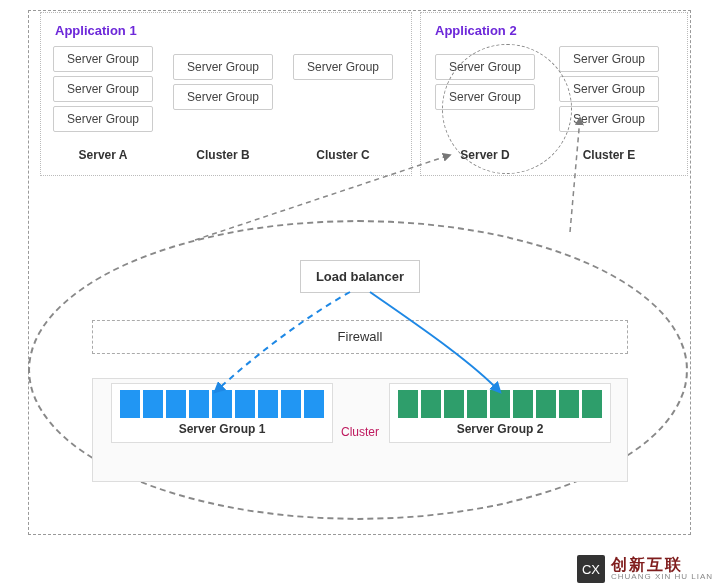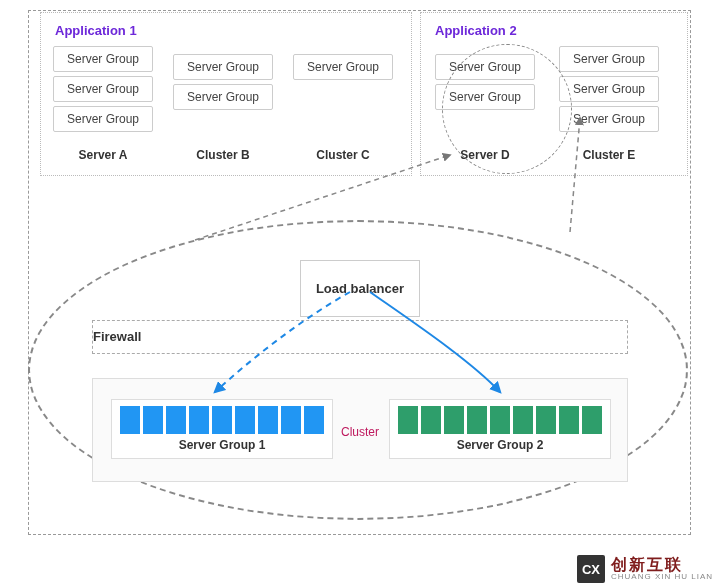--- a/index.html
+++ b/index.html
@@ -78,34 +78,35 @@
   .lb {
     position: absolute;
     top: 260px;
     left: 300px;
     width: 120px;
     border: 1px solid #ccc;
     background: #fff;
     font-size: 13px;
     font-weight: bold;
     text-align: center;
-    padding: 20px 4px;
+    padding: 8px 4px;
     color: #333;
   }
 
   .firewall {
     position: absolute;
     top: 320px;
     left: 92px;
     width: 536px;
     height: 34px;
     border: 1px dashed #aaa;
     font-size: 13px;
-    font-weight: bold;
+    font-weight: normal;
     color: #333;
+    text-align: center;
     line-height: 32px;
   }
 
   .bottom-cluster {
     position: absolute;
     top: 378px;
     left: 92px;
     width: 536px;
     height: 104px;
     border: 1px solid #ddd;
@@ -113,21 +114,21 @@
     text-align: center;
   }
   .bottom-cluster-label {
     font-size: 12px;
     font-weight: normal;
     color: #be185d;
     margin-top: 46px;
   }
   .sg-big {
     position: absolute;
-    top: 20px;
+    top: 4px;
     width: 222px;
     border: 1px solid #ddd;
     background: #fff;
     padding: 6px;
   }
   .sg-big.left { left: 18px; }
   .sg-big.right { left: 296px; }
   .sg-big-label { font-size: 12px; font-weight: bold; color: #333; text-align: center; margin-top: 4px; }
   .unit-row { display: flex; gap: 3px; justify-content: center; }
   .unit { width: 20px; height: 28px; }
@@ -143,21 +144,21 @@
     display: flex;
     align-items: center;
     gap: 6px;
     background: #fff;
     padding: 2px 6px;
   }
   .wm-logo {
     width: 28px; height: 28px;
     background: #333;
     color: #fff;
-    font-weight: bold;
+    font-weight: normal;
     font-size: 13px;
     display: flex; align-items: center; justify-content: center;
     border-radius: 2px;
   }
   .wm-text { line-height: 1; }
   .wm-big { font-size: 16px; font-weight: bold; color: #7f1d1d; letter-spacing: 2px; }
   .wm-small { font-size: 8px; color: #888; letter-spacing: 1px; }
 </style>
 </head>
 <body>

